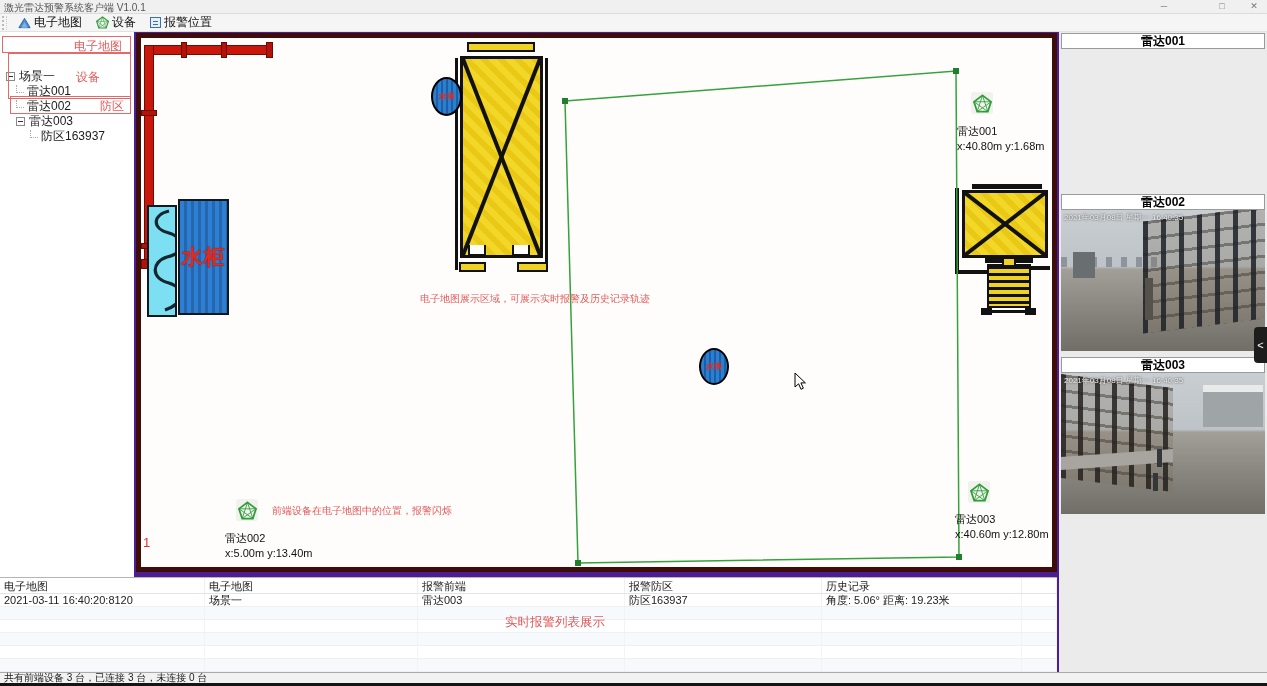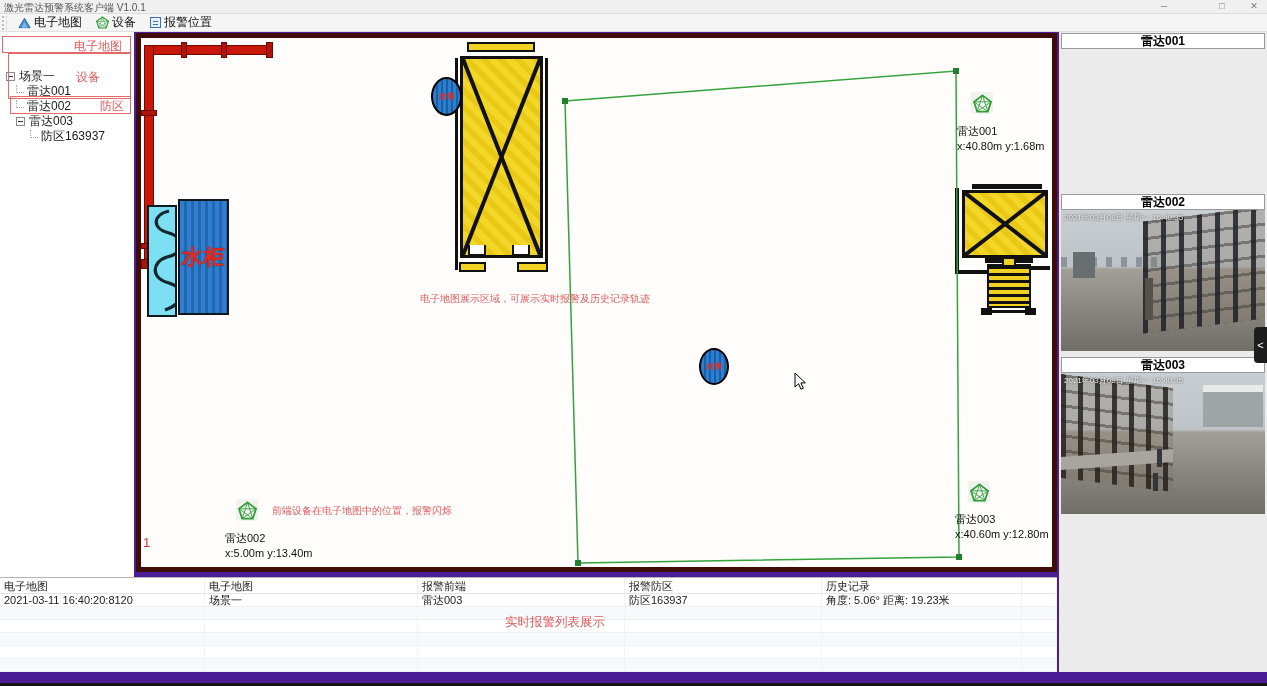--- a/index.html
+++ b/index.html
@@ -434,15 +434,16 @@
         <div></div>
         <div></div>
         <div></div>
         <div></div>
         <div></div>
         <div></div>
       </div>
   </div>
   <div class="table-ann">实时报警列表展示</div>
 
+  <div class="status-bar">共有前端设备 3 台，已连接 3 台，未连接 0 台</div>
   <div class="bottom-strip"></div>
 
 </div>
 
 </body></html>

